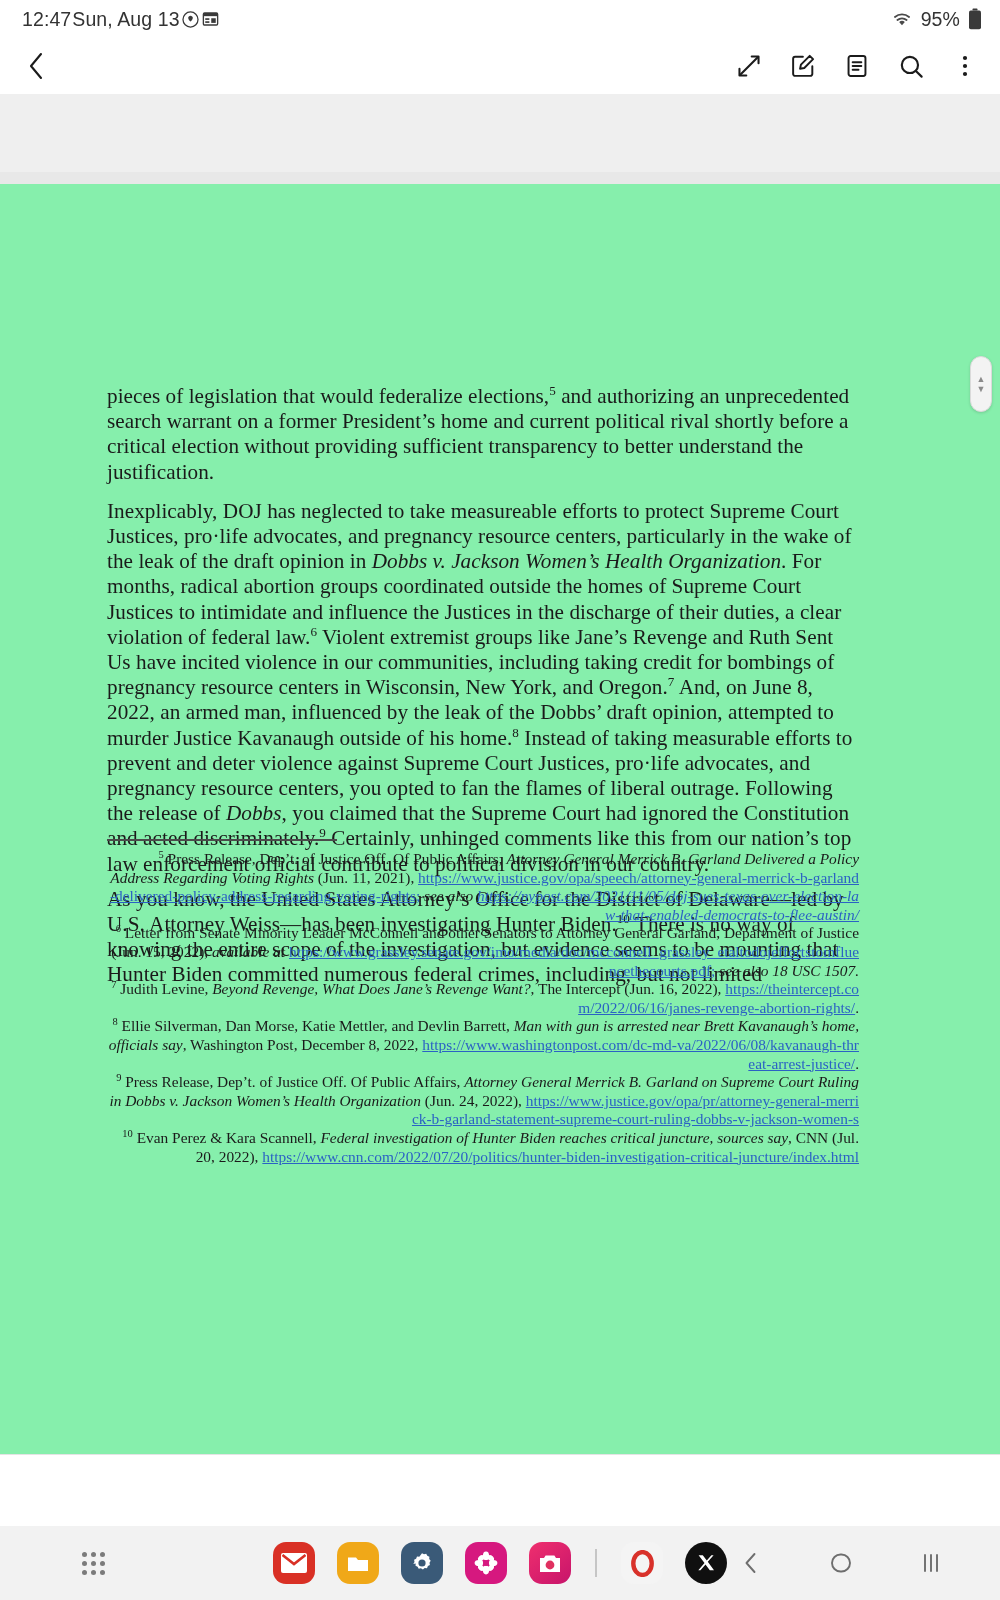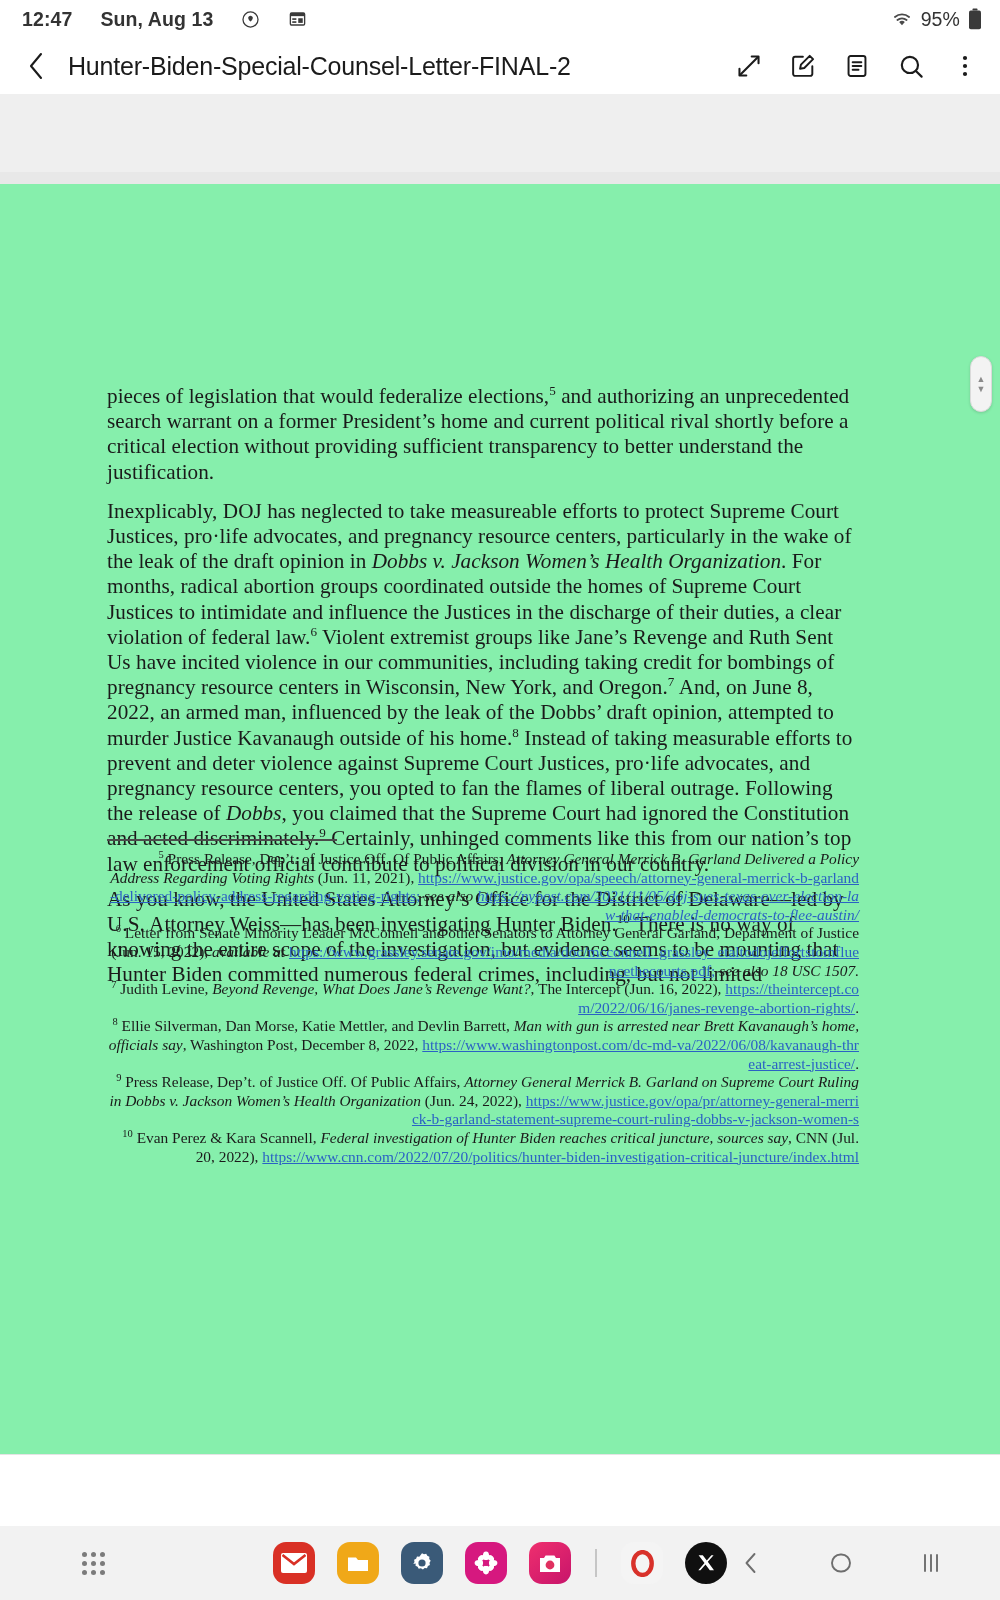--- a/index.html
+++ b/index.html
@@ -21,21 +21,21 @@
   #status-bar {
     height: 38px;
     flex: 0 0 38px;
     background: #ffffff;
     display: flex;
     align-items: center;
     padding: 0 18px 0 22px;
     color: #3a3a3a;
     font-size: 19px;
   }
-  #status-left { display: flex; align-items: center; gap: 28px; font-weight: bold; }
+  #status-left { display: flex; align-items: center; gap: 1px; }
   #status-right { margin-left: auto; display: flex; align-items: center; gap: 8px; }
   .status-text { font-size: 19.5px; color: #333; letter-spacing: .1px; }
   .status-icon { display: inline-flex; align-items: center; }
 
   
   #app-bar {
     height: 56px;
     flex: 0 0 56px;
     background: #ffffff;
     display: flex;
@@ -274,21 +274,20 @@
       </span>
     </div>
   </div>
 
   <div id="app-bar">
     <div id="back-button">
       <svg width="22" height="32" viewBox="0 0 22 32">
         <path d="M15 4 L5 16 L15 28" fill="none" stroke="#1b1b1b" stroke-width="2.1" stroke-linecap="round" stroke-linejoin="round"></path>
       </svg>
     </div>
-    <div id="doc-title">Hunter-Biden-Special-Counsel-Letter-FINAL-2</div>
     <div id="app-actions">
 
       <div class="action-btn">
         <svg width="26" height="26" viewBox="0 0 24 24">
           <path d="M14.5 3.2h6.3v6.3" fill="none" stroke="#1b1b1b" stroke-width="1.9" stroke-linecap="round" stroke-linejoin="round"></path>
           <path d="M9.5 20.8H3.2v-6.3" fill="none" stroke="#1b1b1b" stroke-width="1.9" stroke-linecap="round" stroke-linejoin="round"></path>
           <path d="M20.3 3.7L3.7 20.3" fill="none" stroke="#1b1b1b" stroke-width="1.9" stroke-linecap="round"></path>
         </svg>
       </div>
 

